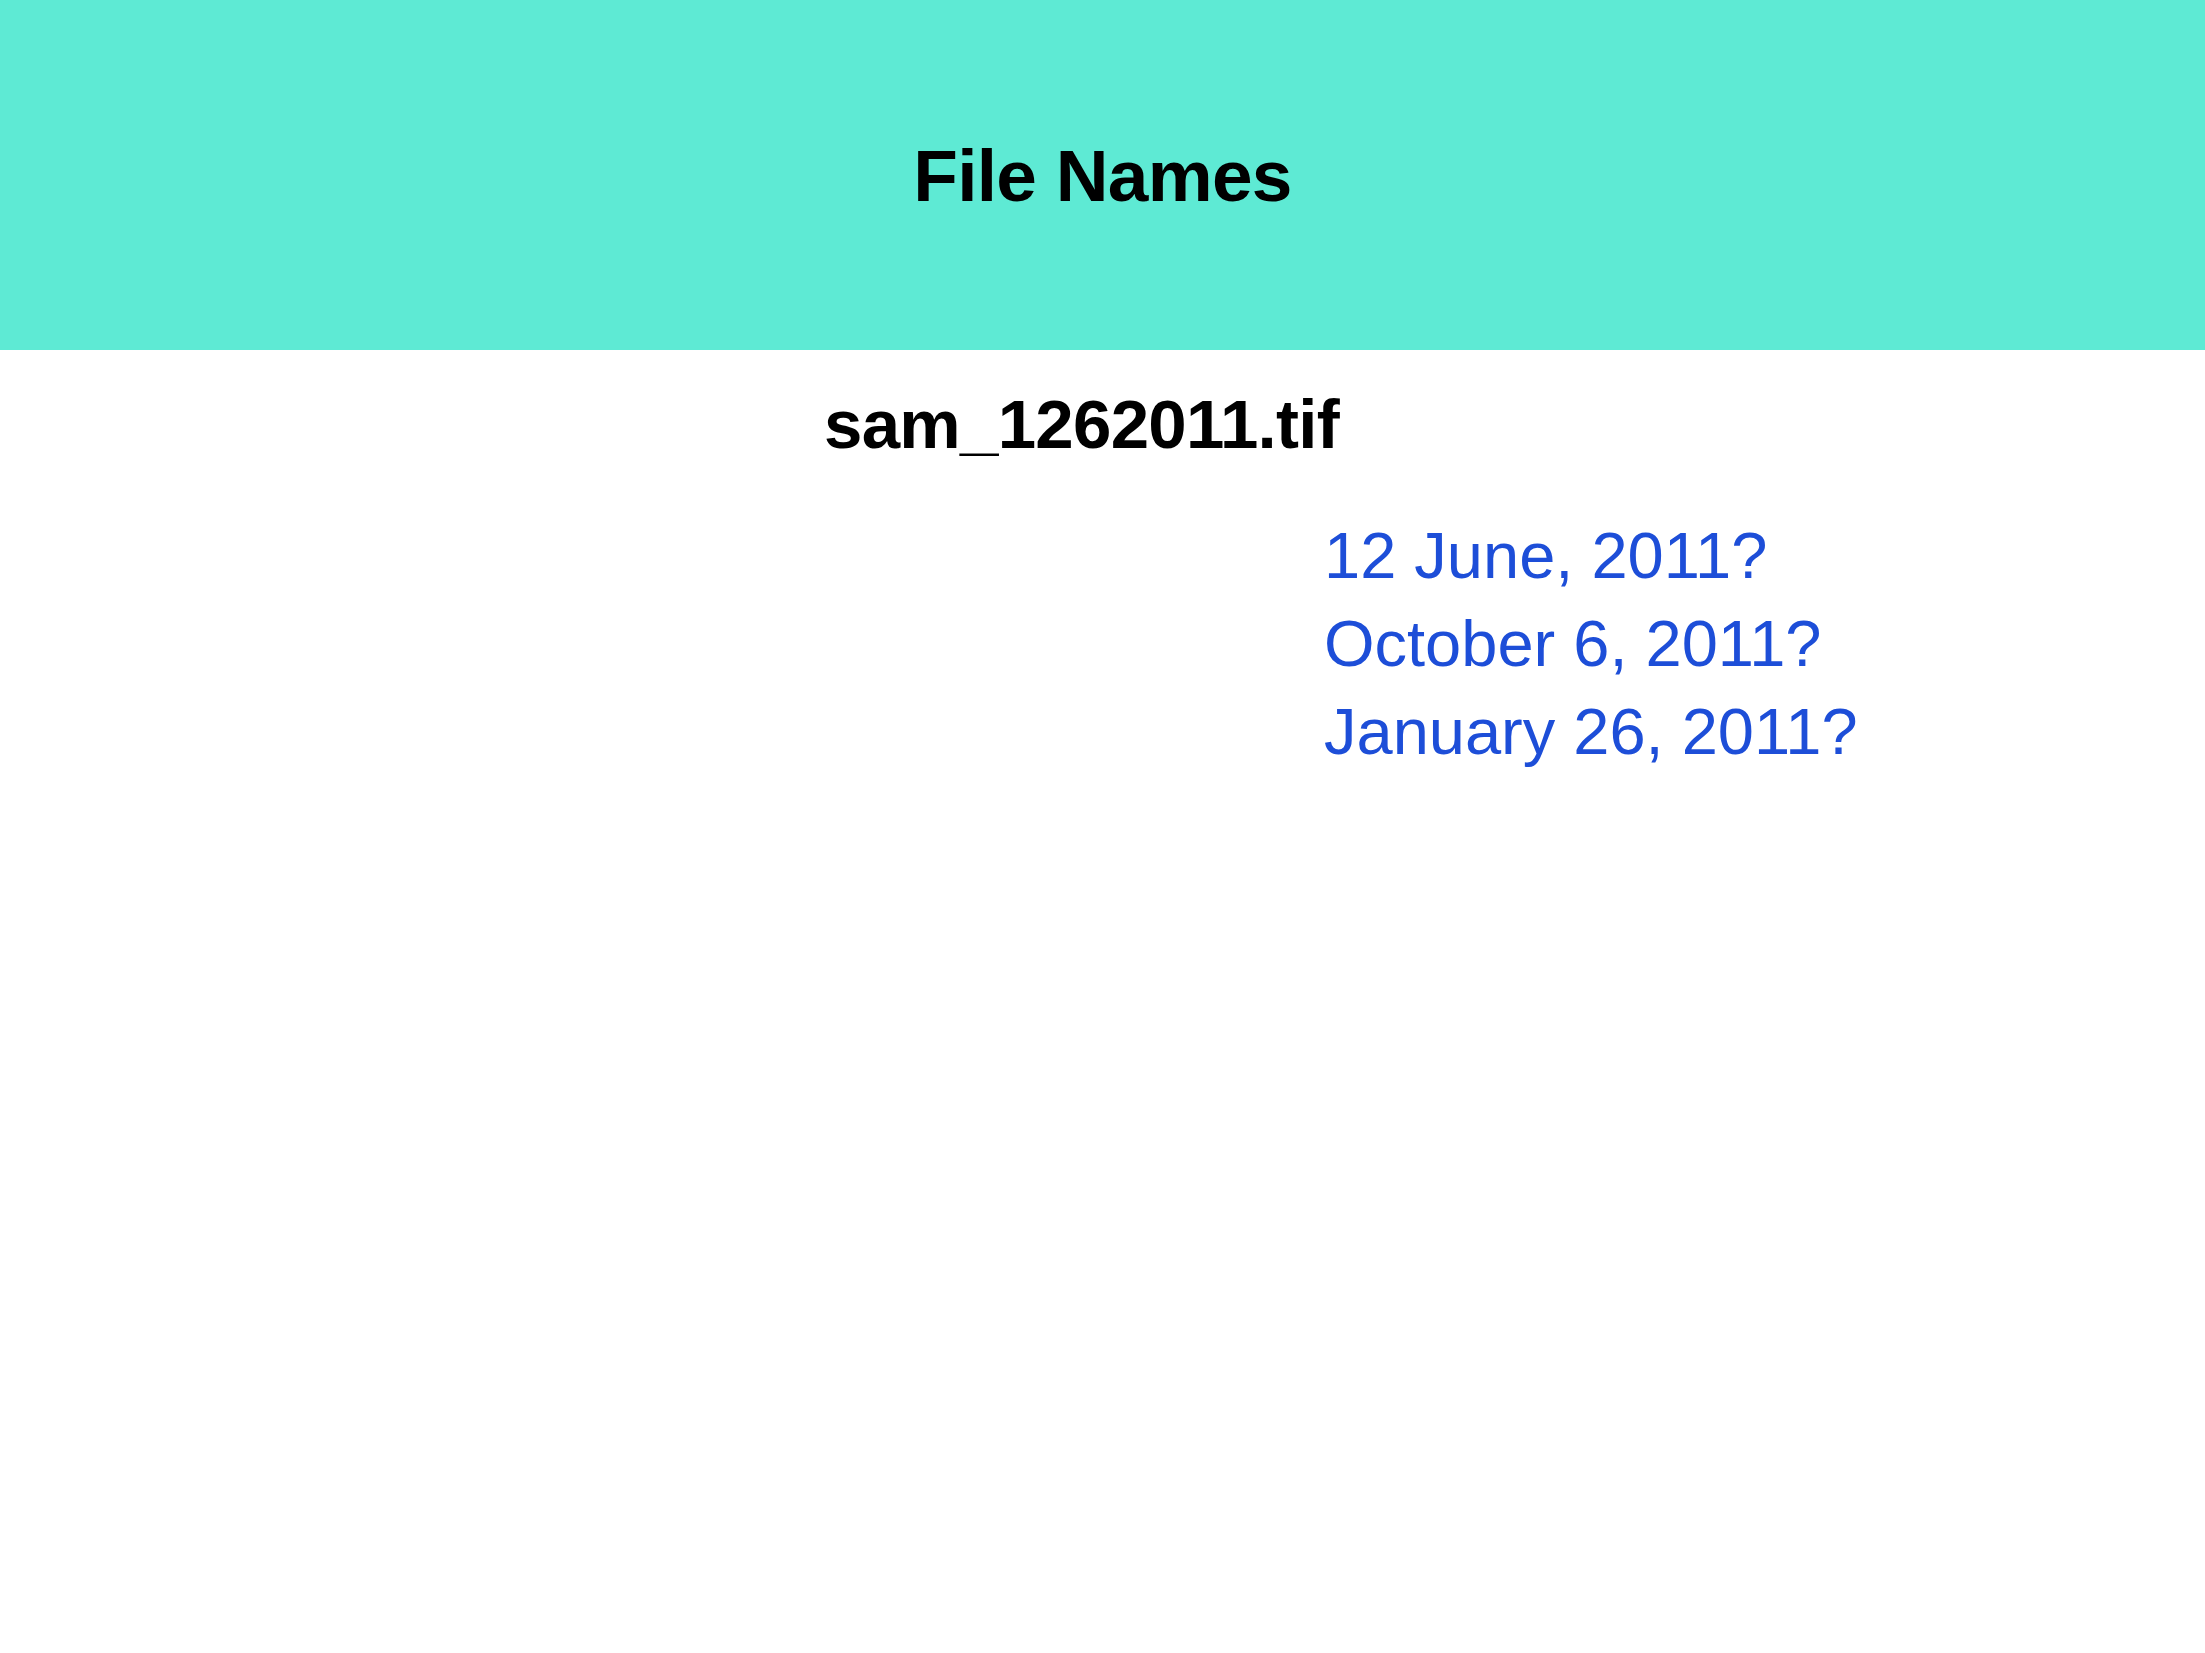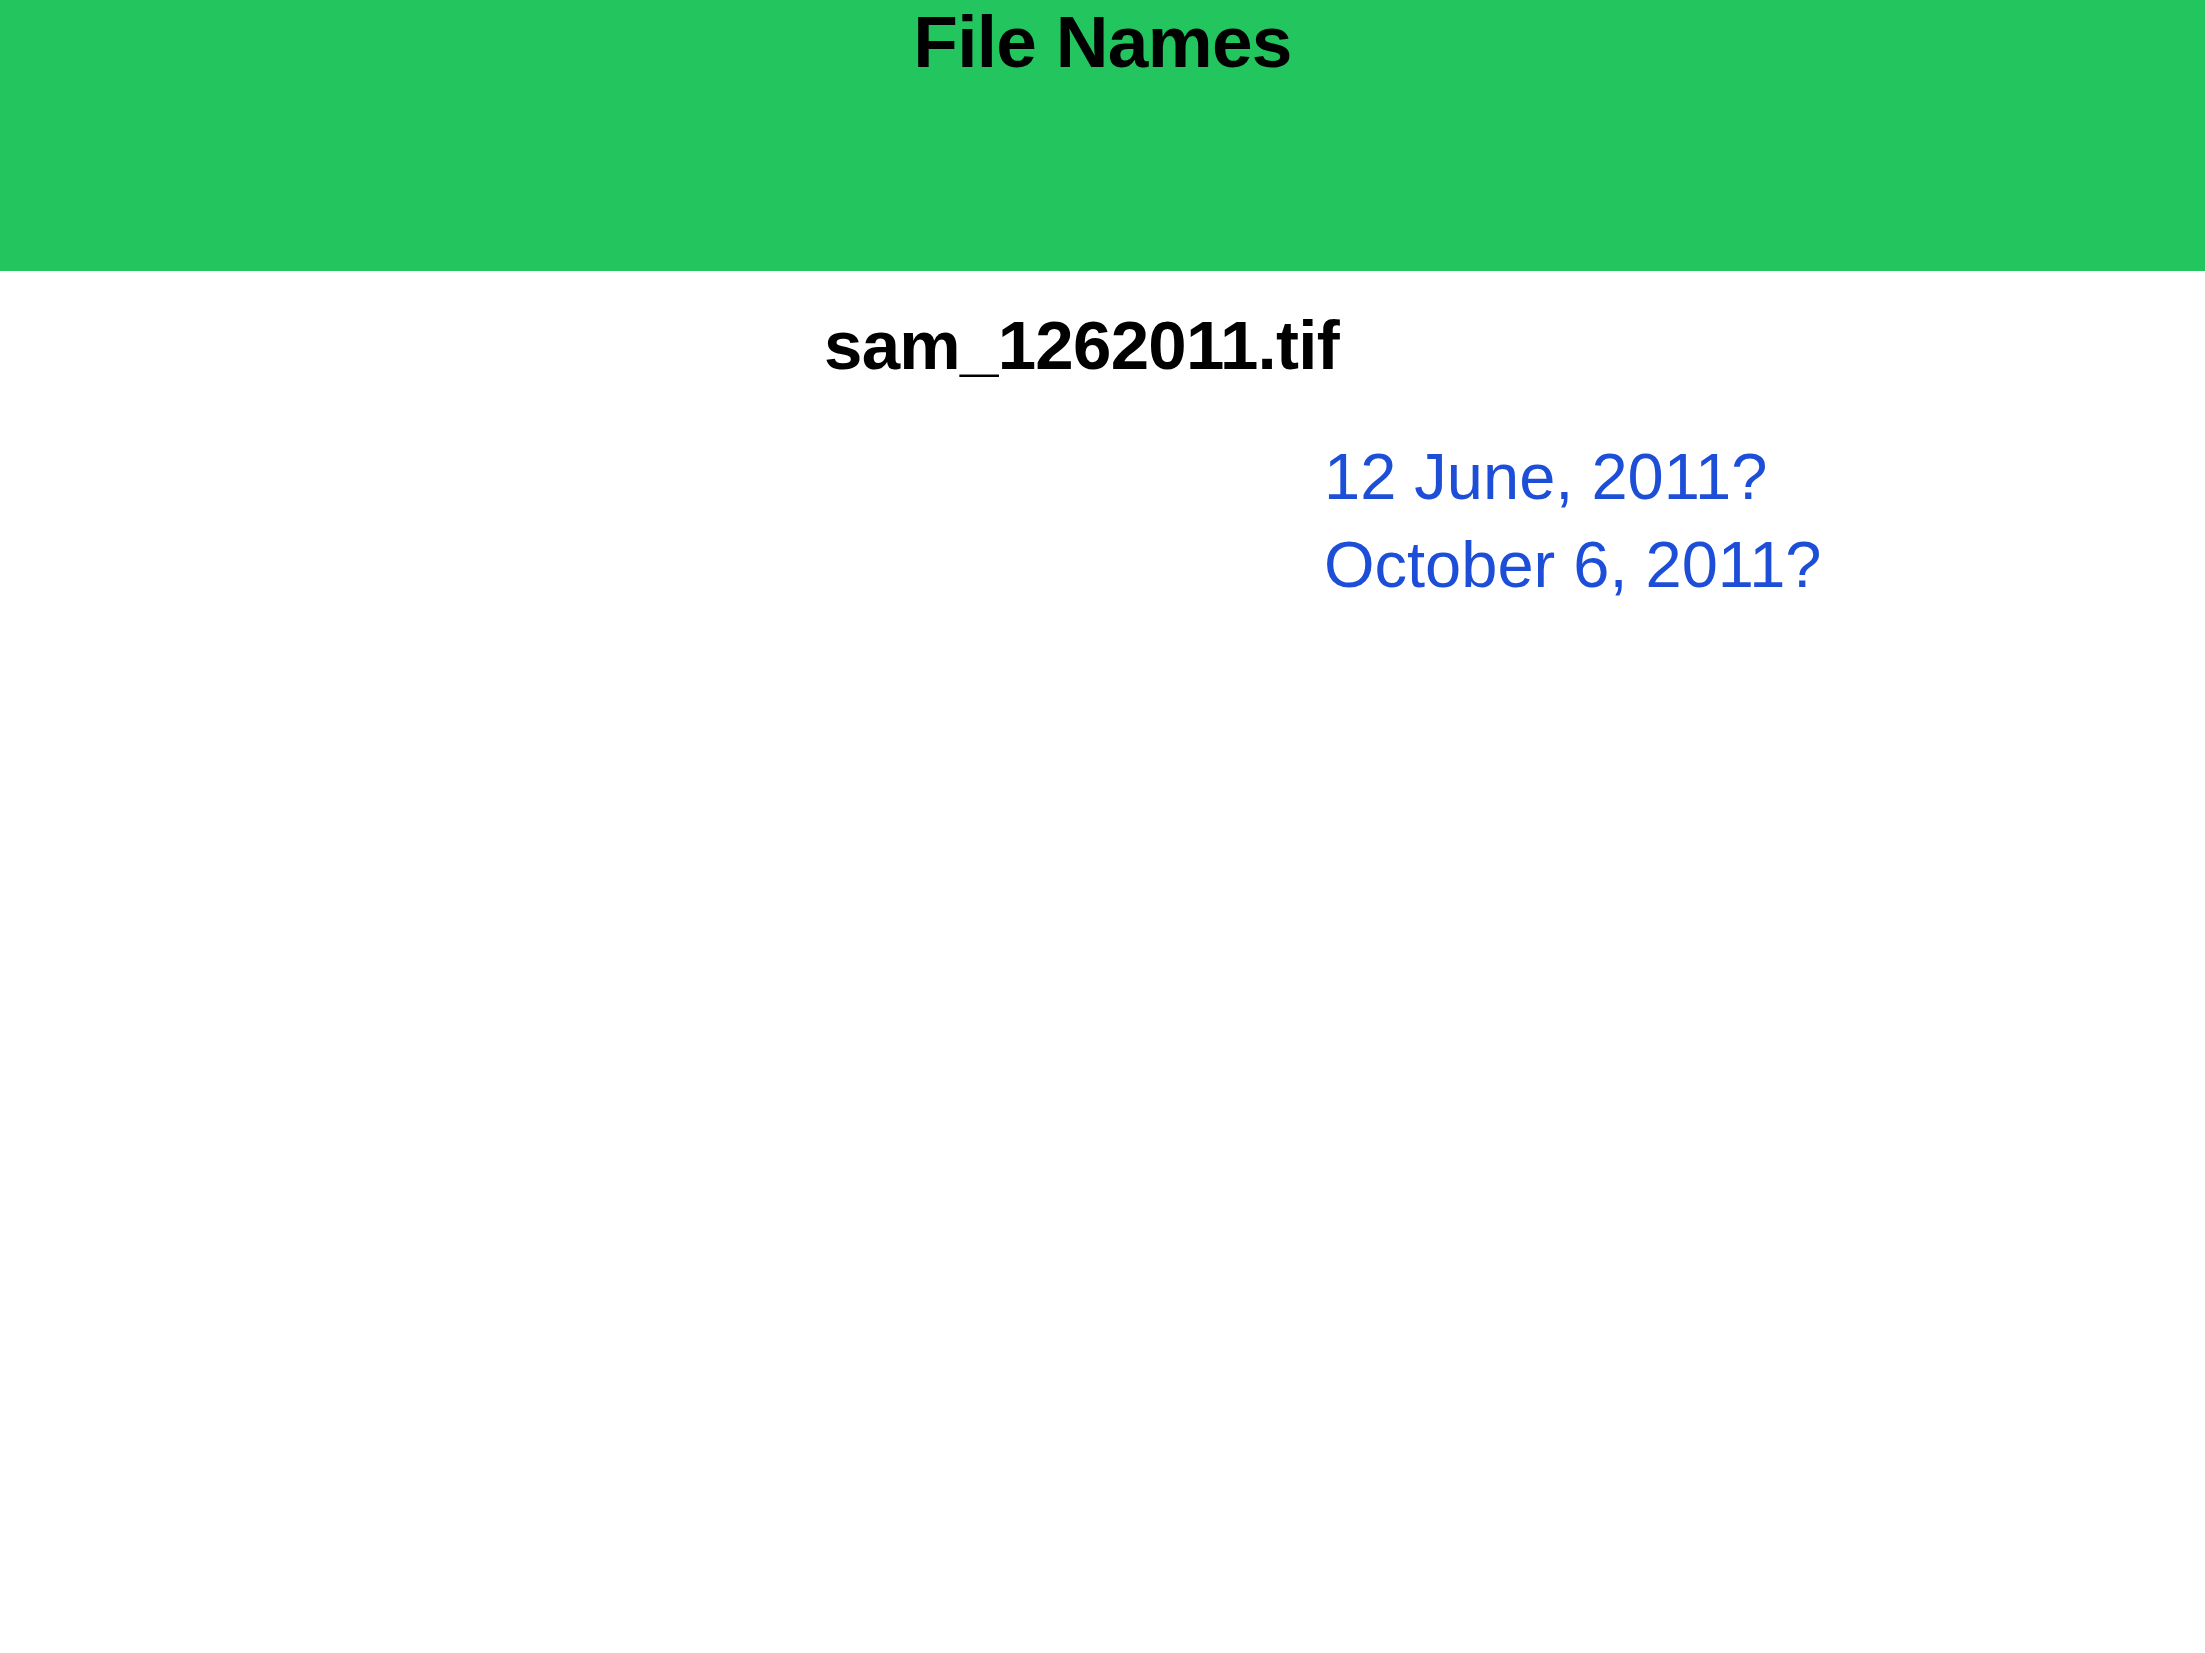--- a/index.html
+++ b/index.html
@@ -8,25 +8,25 @@
       box-sizing: border-box;
     }
     body {
       background: #ffffff;
       width: 2205px;
       height: 1654px;
       overflow: hidden;
       font-family: Arial, Helvetica, sans-serif;
     }
     .header-band {
-      background: #22c55e;
+      background: #5eead4;
       width: 100%;
-      height: 271px;
+      height: 350px;
       display: flex;
-      align-items: flex-start;
+      align-items: center;
       justify-content: center;
     }
     .header-title {
       color: #000000;
       font-weight: bold;
       font-size: 73px;
       letter-spacing: -0.7px;
     }
     .content {
       width: 100%;
@@ -56,15 +56,16 @@
 
 <div class="header-band">
   <div class="header-title">File Names</div>
 </div>
 
 <div class="content">
   <div class="filename">sam_1262011.tif</div>
   <div class="interpretations">
     <div class="interpretation-line">12 June, 2011?</div>
     <div class="interpretation-line">October 6, 2011?</div>
+    <div class="interpretation-line">January 26, 2011?</div>
   </div>
 </div>
 
 
 </body></html>

